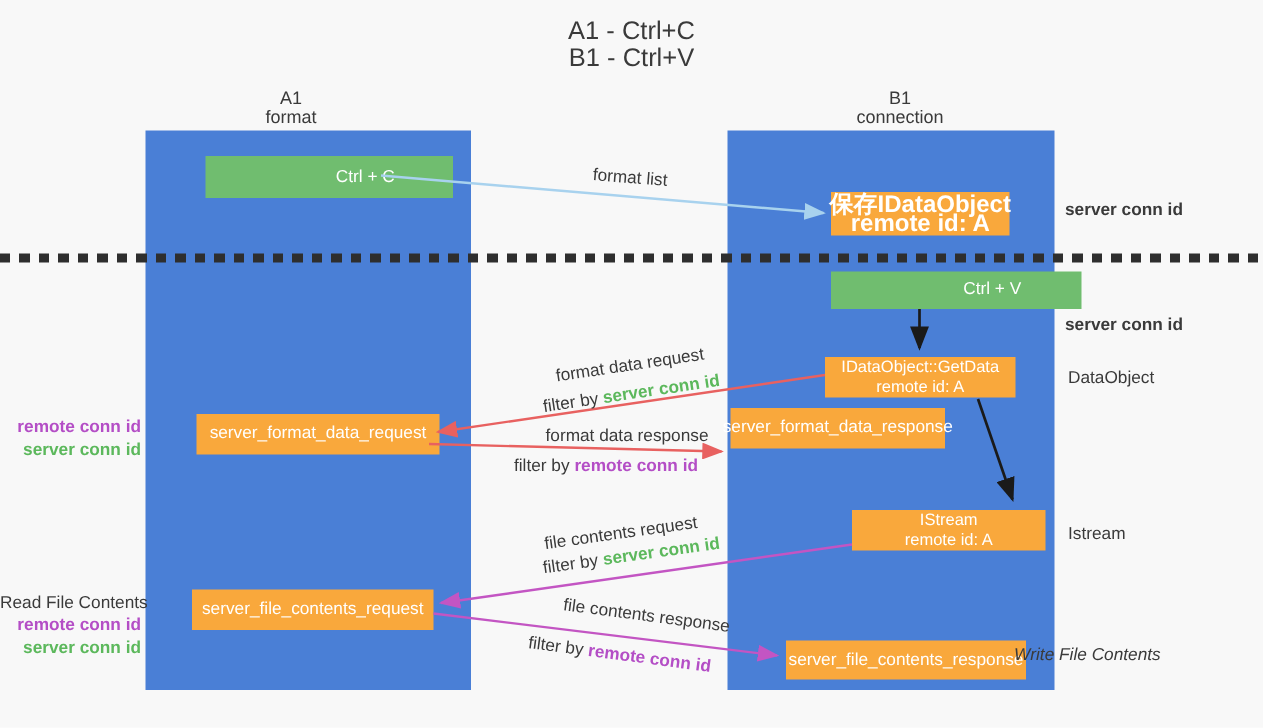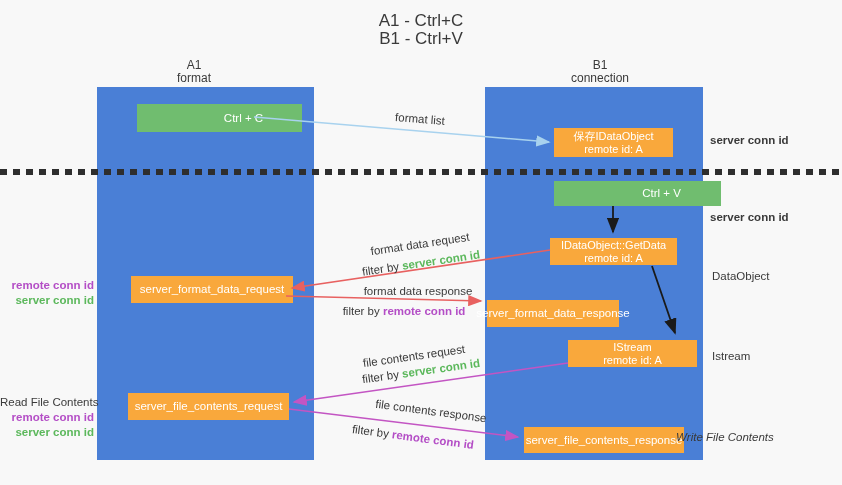--- a/index.html
+++ b/index.html
@@ -19,25 +19,25 @@
   .lifeline{top:87px;height:373px;background:var(--lifeline-blue);z-index:1;}
   .lifeline.left{left:97px;width:217px;}
   .lifeline.right{left:485px;width:218px;}
   .dotted-line{left:0;top:169px;width:842px;height:6px;z-index:2;
     background:repeating-linear-gradient(90deg,#2e2e2e 0 7px,transparent 7px 13px);}
   .node{z-index:3;display:flex;flex-direction:column;align-items:center;justify-content:center;
     color:#fff;font-size:11.5px;line-height:13px;text-align:center;white-space:nowrap;}
   .node.green{background:var(--node-green);padding-left:48px;}
   .node.orange{background:var(--node-orange);}
   #box-ctrl-c{left:137px;top:104px;width:117px;height:28px;}
-  #box-save{left:554px;top:128px;width:119px;height:29px;font-size:11px;}
+  #box-save{left:554px;top:128px;width:119px;height:29px;font-size:16px;font-weight:bold;}
   #box-ctrl-v{left:554px;top:181px;width:119px;height:25px;}
   #box-getdata{left:550px;top:238px;width:127px;height:27px;font-size:11px;}
   #box-fmt-req{left:131px;top:276px;width:162px;height:27px;}
-  #box-fmt-resp{left:487px;top:300px;width:132px;height:27px;}
+  #box-fmt-resp{left:487px;top:272px;width:143px;height:27px;}
   #box-istream{left:568px;top:340px;width:129px;height:27px;font-size:11px;}
   #box-file-req{left:128px;top:393px;width:161px;height:27px;}
   #box-file-resp{left:524px;top:427px;width:160px;height:26px;}
   svg.arrows{left:0;top:0;z-index:4;pointer-events:none;}
   .ln-blue{stroke:var(--arrow-lightblue);stroke-width:1.6;}
   .ln-black{stroke:var(--arrow-black);stroke-width:1.8;}
   .ln-red{stroke:var(--arrow-red);stroke-width:1.6;}
   .ln-mag{stroke:var(--arrow-magenta);stroke-width:1.6;}
   .mk-blue{fill:var(--arrow-lightblue);} .mk-black{fill:var(--arrow-black);}
   .mk-red{fill:var(--arrow-red);} .mk-mag{fill:var(--arrow-magenta);}
@@ -152,21 +152,21 @@
   </div>
 
   <div class="abs flow-label rot-dn" style="left:431px;top:411px;">file contents response</div>
   <div class="abs flow-label rot-dn" style="left:413px;top:437px;">
     <span>filter by</span>
     <span class="purple-t">remote conn id</span>
   </div>
 
   <div class="abs side-label green-t" style="left:710px;top:134px;">server conn id</div>
   <div class="abs side-label green-t" style="left:710px;top:211px;">server conn id</div>
-  <div class="abs side-label" style="left:712px;top:246px;margin-top:24px;">DataObject</div>
+  <div class="abs side-label" style="left:712px;top:246px;">DataObject</div>
   <div class="abs side-label" style="left:712px;top:350px;">Istream</div>
   <div class="abs side-label" style="left:676px;top:431px;font-style:italic;">Write File Contents</div>
 
   <div class="abs left-block" style="top:278px;">
     <div class="purple-t">remote conn id</div>
     <div class="green-t">server conn id</div>
   </div>
   <div class="abs left-block" style="top:395px;">
     <div style="color:var(--text-dark);">Read File Contents</div>
     <div class="purple-t">remote conn id</div>

